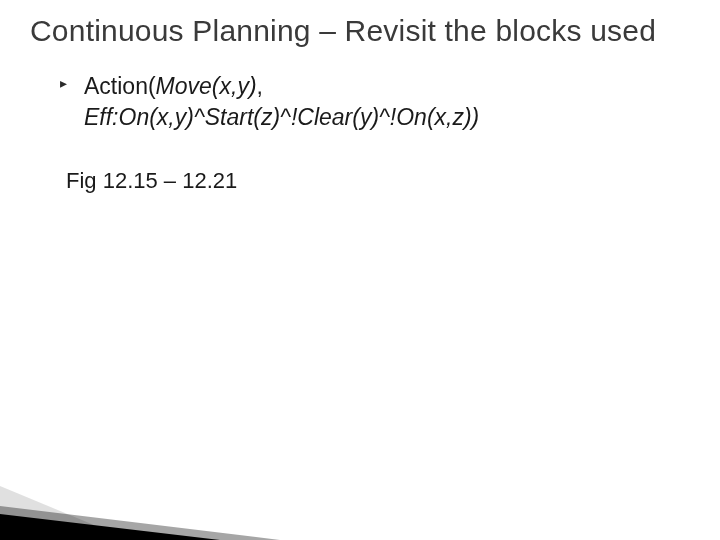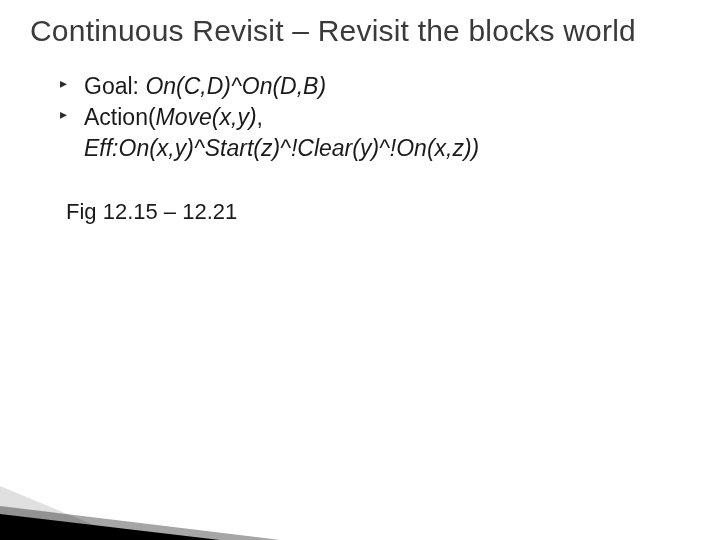--- a/index.html
+++ b/index.html
@@ -87,26 +87,23 @@
     height: 0;
     border-left: 130px solid rgba(0,0,0,0.12);
     border-top: 54px solid transparent;
   }
 </style>
 </head>
 <body>
 
 <div class="slide">
 
-  <h1 class="title">Continuous Revisit – Revisit the blocks world</h1>
+  <h1 class="title">Continuous Planning – Revisit the blocks used</h1>
 
   <ul class="bullets">
-    <li>
-      <span>Goal: </span><span class="ital">On(C,D)^On(D,B)</span>
-    </li>
     <li>
       <span>Action(</span><span class="ital">Move(x,y)</span><span>,</span>
     </li>
   </ul>
   <span class="cont">Eff:On(x,y)^Start(z)^!Clear(y)^!On(x,z))</span>
 
   <p class="para">Fig 12.15 – 12.21</p>
 
 
   <div class="wedge-light"></div>

